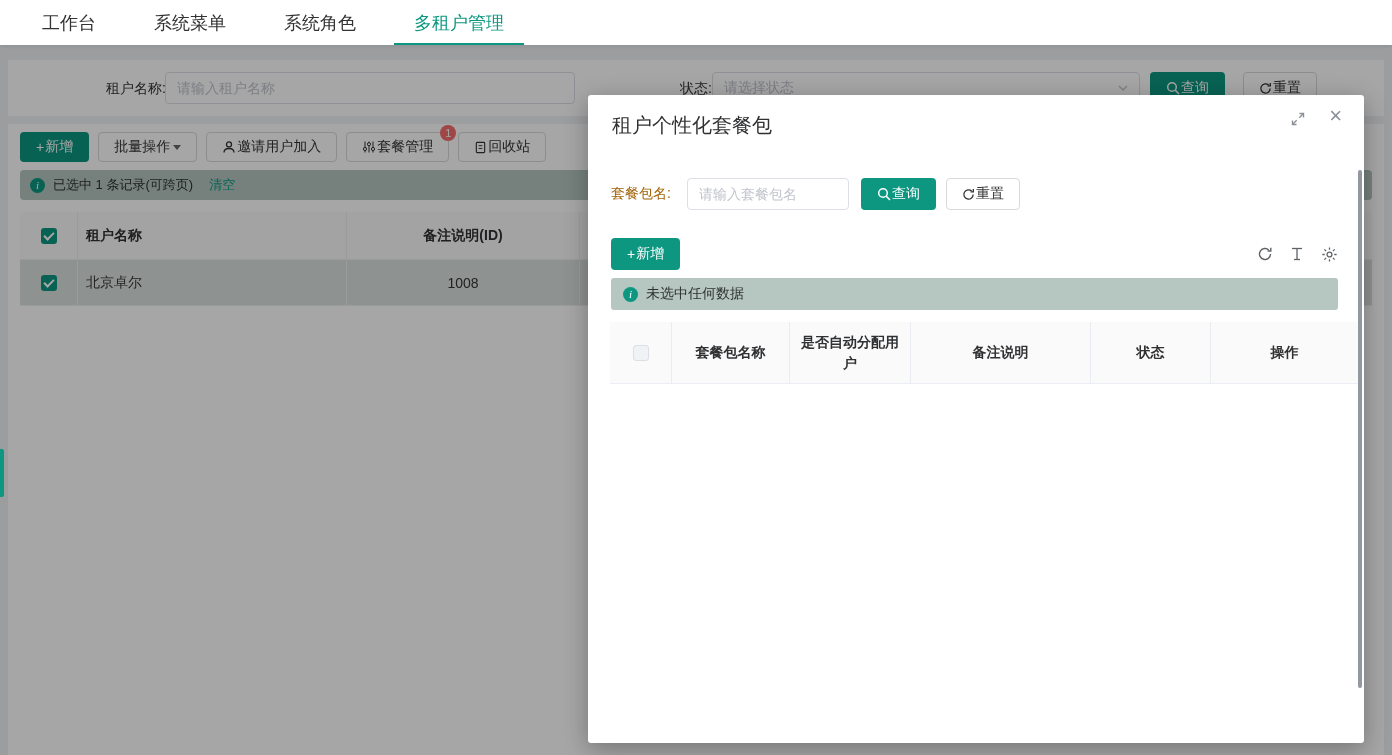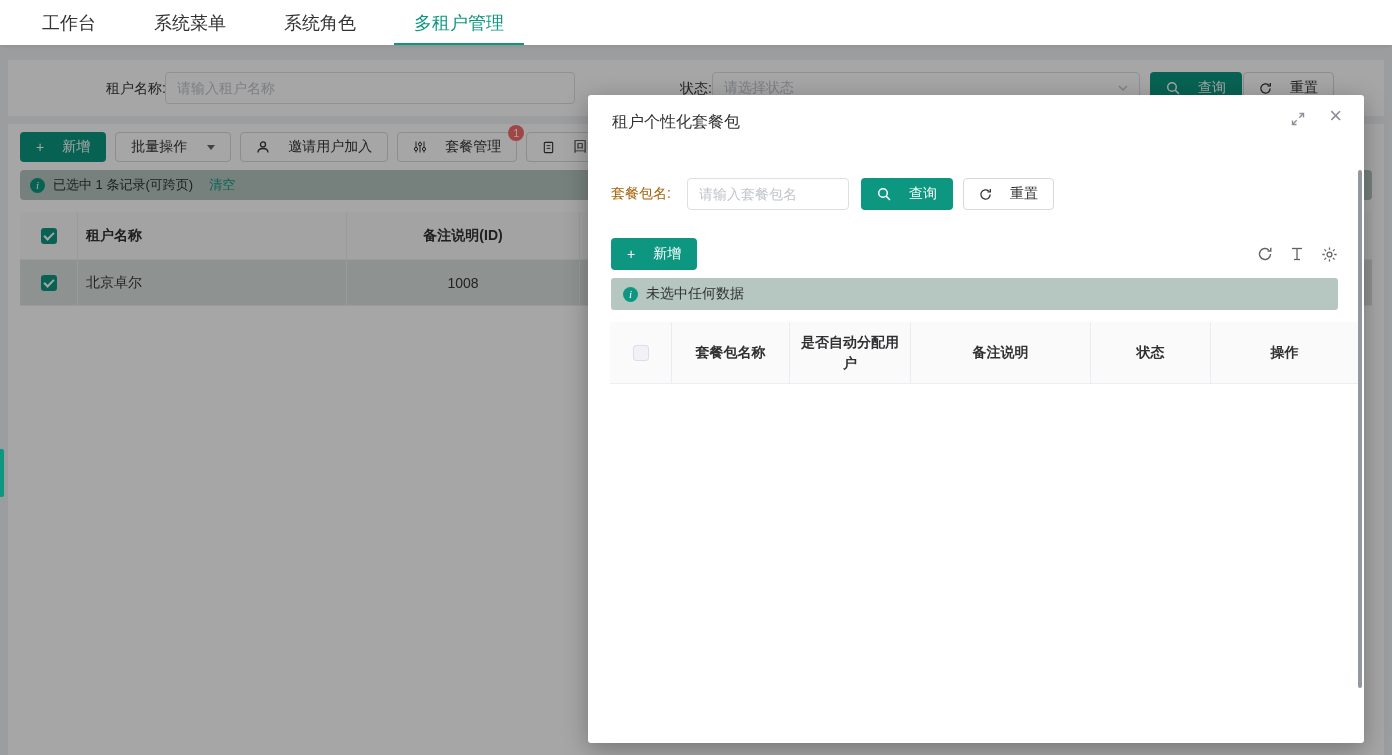--- a/index.html
+++ b/index.html
@@ -25,21 +25,21 @@
   .lbl-status { left:612px; width:92px; }
   .input { height:32px; border:1px solid #dcdfe6; border-radius:4px; background:#fff; padding:0 11px;
            font-size:14px; color:#606266; font-family:inherit; outline:none; }
   .input::placeholder { color:#c0c4cc; }
   .inp-tenant { position:absolute; top:12px; left:157px; width:410px; }
   .select { position:absolute; top:12px; left:704px; width:428px; height:32px; border:1px solid #dcdfe6;
             border-radius:4px; background:#fff; display:flex; align-items:center; padding:0 30px 0 11px; color:#c0c4cc; cursor:pointer; }
   .select .chev { position:absolute; right:10px; top:9px; color:#c0c4cc; }
 
   .btn { height:32px; border-radius:4px; font-size:14px; display:inline-flex; align-items:center; justify-content:center;
-         gap:18px; padding:0 15px; cursor:pointer; border:1px solid transparent; font-family:inherit; white-space:nowrap; }
+         gap:1px; padding:0 15px; cursor:pointer; border:1px solid transparent; font-family:inherit; white-space:nowrap; }
   .btn-primary { background:var(--accent); color:#fff; }
   .btn-plain { background:#fff; border-color:#d9d9d9; color:#333; }
   .btn-search { position:absolute; top:12px; left:1142px; }
   .btn-reset  { position:absolute; top:12px; left:1235px; }
 
   .content-card { position:absolute; top:79px; left:8px; right:8px; bottom:0; background:#fff; }
   .page-toolbar { position:absolute; top:8px; left:12px; display:flex; gap:9px; }
   .page-toolbar .btn { height:30px; }
   .btn-badge-wrap { position:relative; }
   .badge { position:absolute; top:-7px; right:-7px; min-width:16px; height:16px; border-radius:8px;
@@ -70,21 +70,21 @@
   .check.unchecked { background:#f0f2f5; border:1px solid #dcdfe6; }
 
   .drawer-handle { position:absolute; left:0; top:449px; width:4px; height:48px; background:var(--accent);
                    border-radius:0 2px 2px 0; z-index:15; cursor:pointer; }
 
   .overlay { position:absolute; top:45px; left:0; right:0; bottom:0; background:rgba(0,0,0,0.35); z-index:10; }
 
   
   .modal { position:absolute; left:588px; top:95px; width:776px; height:648px; background:#fff; border-radius:3px;
            box-shadow:0 6px 24px rgba(0,0,0,0.30); z-index:20; }
-  .m-title { position:absolute; top:17px; left:24px; font-size:16px; font-weight:500; color:#303133; }
+  .m-title { position:absolute; top:17px; left:24px; font-size:20px; font-weight:500; color:#303133; }
   .m-expand { position:absolute; top:16px; right:58px; color:#8b8f99; cursor:pointer; }
   .m-close { position:absolute; top:10px; right:22px; color:#8b8f99; font-size:22px; line-height:22px; cursor:pointer; }
 
   .m-filter { position:absolute; top:83px; left:23px; display:flex; align-items:center; }
   .m-filter .f-lab { color:#a16207; margin-right:16px; }
   .m-filter .input { width:162px; }
   .m-filter .btn { margin-left:10px; }
   .m-filter .btn-search2 { margin-left:12px; }
 
   .m-toolbar { position:absolute; top:143px; left:23px; right:26px; display:flex; align-items:center; }

